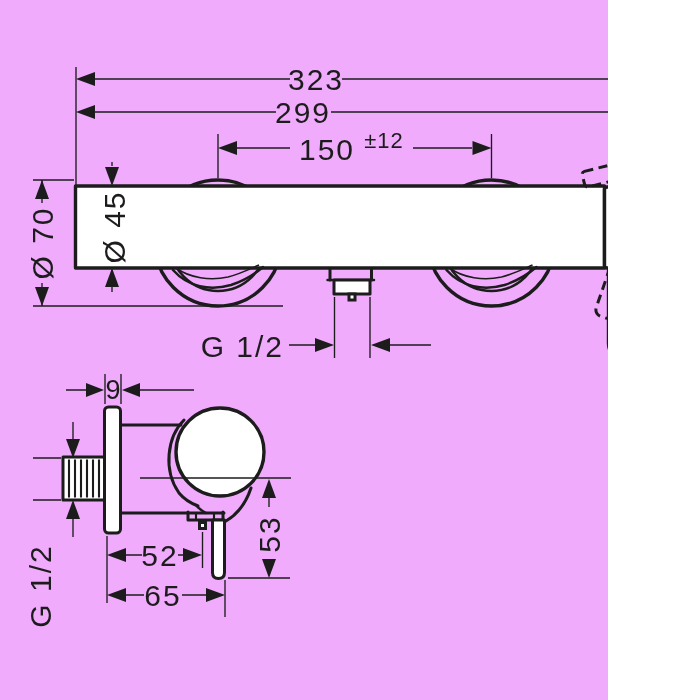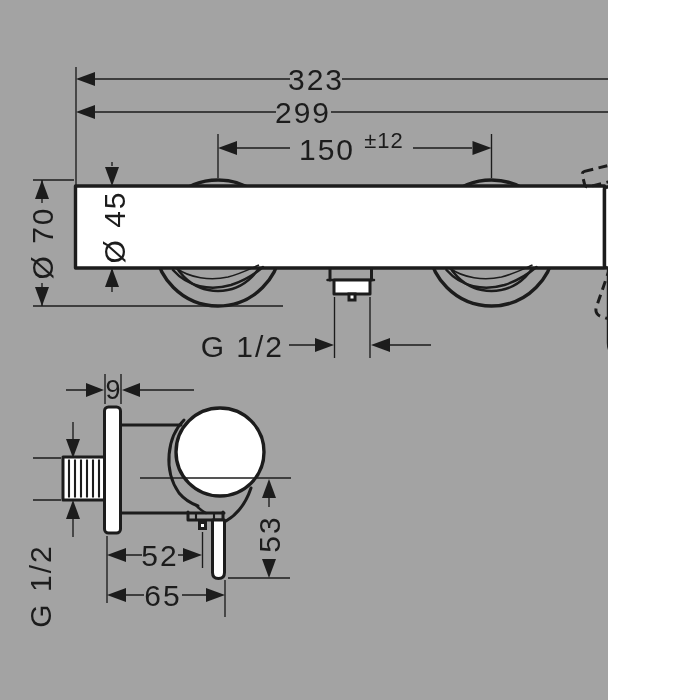--- a/index.html
+++ b/index.html
@@ -1,16 +1,16 @@
 <!DOCTYPE html>
 <html><head>
 <meta charset="utf-8">
 <style>
   html,body{margin:0;padding:0;background:#fff;}
-  #stage{position:relative;width:608px;height:700px;background:#a3a3a3;overflow:hidden;}
+  #stage{position:relative;width:608px;height:700px;background:#f0abfc;overflow:hidden;}
   svg{color:#1c1c1c;display:block;}
   .o  {stroke:currentColor;stroke-width:3.4;fill:none;stroke-linecap:round;stroke-linejoin:round;}
   .o2 {stroke:currentColor;stroke-width:3;fill:none;stroke-linecap:round;stroke-linejoin:round;}
   .m  {stroke:currentColor;stroke-width:2.5;fill:none;stroke-linecap:round;}
   .tn {stroke:currentColor;stroke-width:1.6;fill:none;}
   .d  {stroke:currentColor;stroke-width:1.35;fill:none;}
   .h  {stroke:currentColor;stroke-width:2.1;fill:none;}
   .wf {fill:#ffffff;}
   .ar {fill:currentColor;stroke:none;}
   .dash{stroke:currentColor;stroke-width:3;fill:none;stroke-dasharray:9 5.5;stroke-linejoin:round;}

